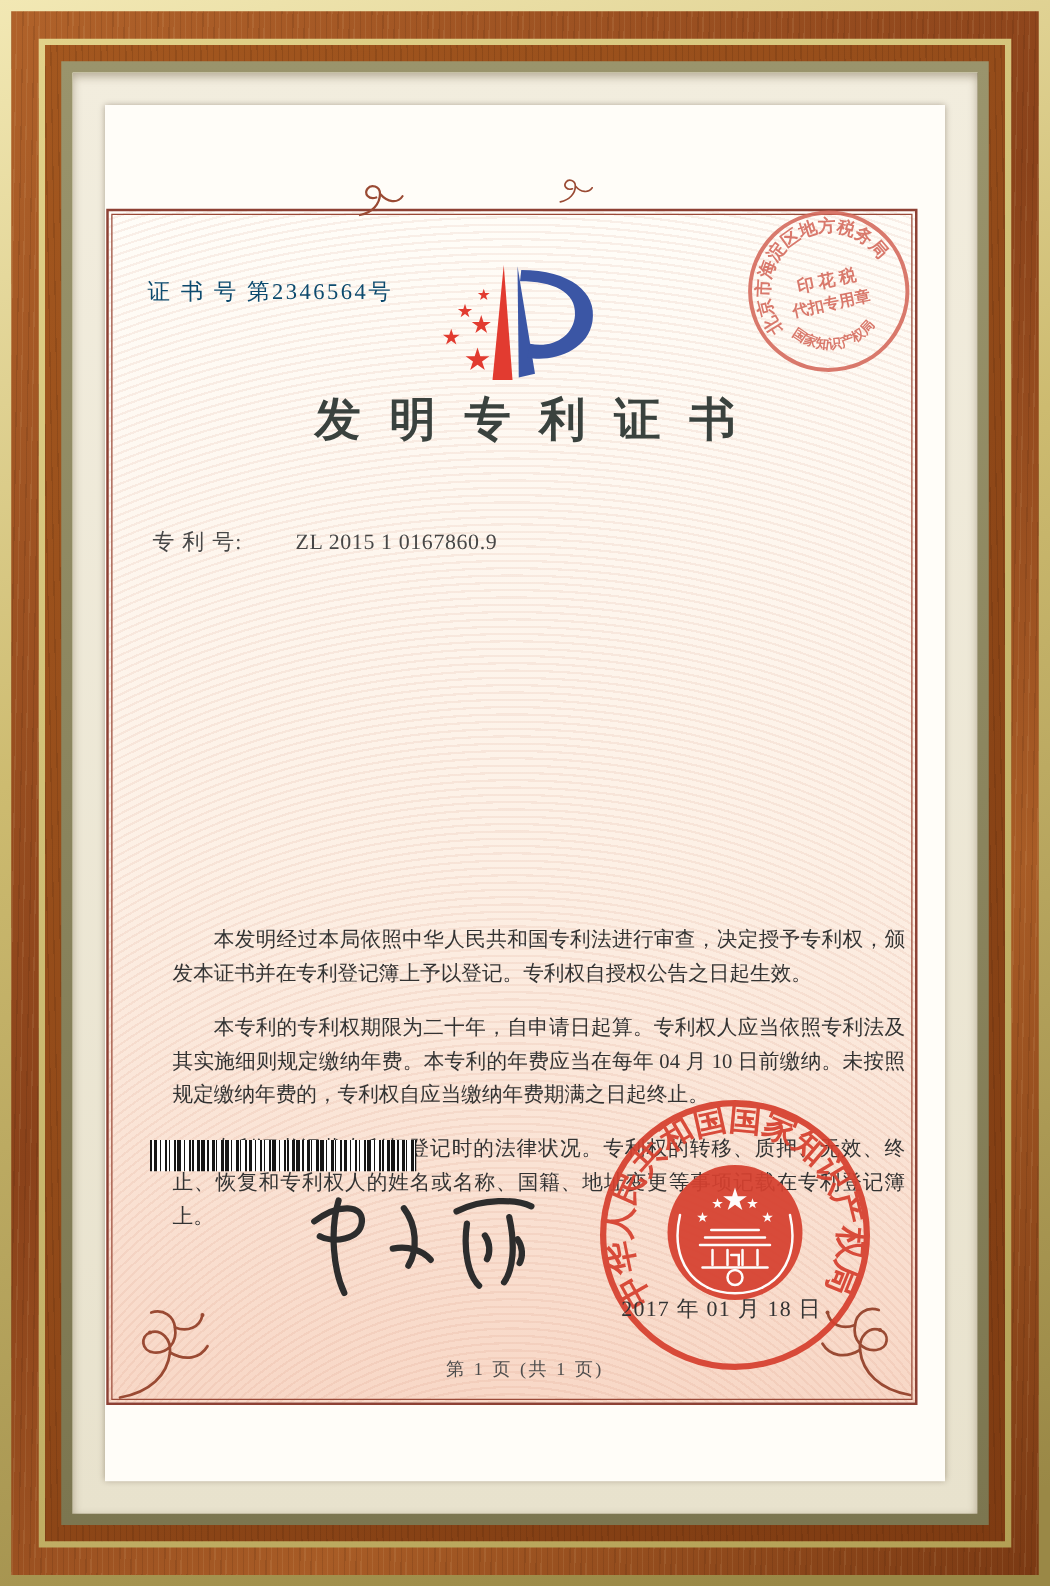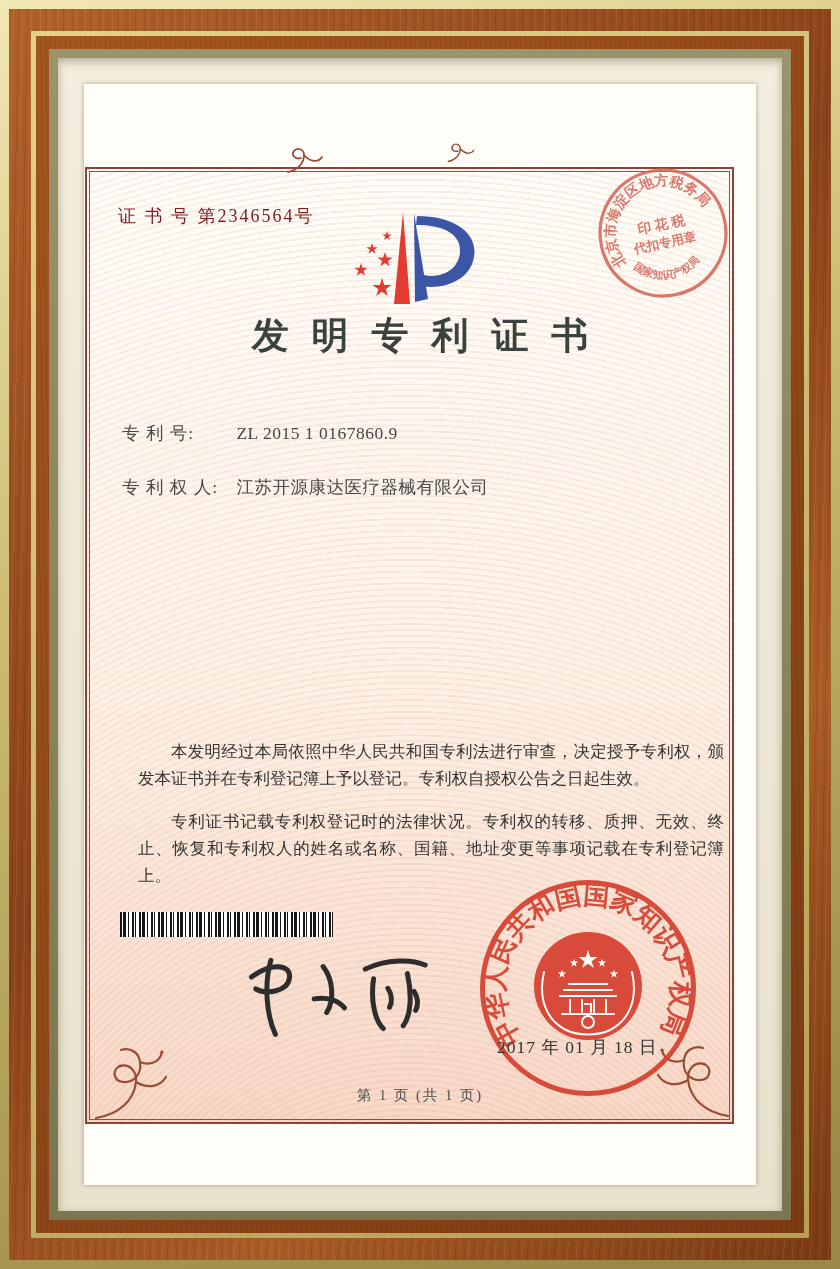--- a/index.html
+++ b/index.html
@@ -21,21 +21,21 @@
   .paper{inset:84px;background:#fffdf8;box-shadow:0 0 5px rgba(40,20,5,.35);}
 
   .inner-border{position:absolute;left:85px;top:167px;width:645px;height:953px;
     border:2px solid #8e4134;z-index:1;
     background:
       repeating-radial-gradient(120% 95% at 50% 135%,rgba(198,116,88,.10) 0 1.5px,rgba(255,255,255,0) 1.5px 5px),
       linear-gradient(180deg,rgba(252,246,240,0) 0%,rgba(250,224,206,.45) 55%,rgba(246,206,186,.8) 100%);}
   .inner-border::after{content:"";position:absolute;inset:2px;border:1px solid #9a4a38;}
 
   .abs{position:absolute;z-index:3;}
-  .cert-number{left:118px;top:204px;font-size:18px;letter-spacing:2px;color:#7f1d1d;}
+  .cert-number{left:118px;top:221px;font-size:18px;letter-spacing:2px;color:#0c4a6e;}
   .title{left:0;right:0;top:311px;text-align:center;font-size:37px;font-weight:bold;
          letter-spacing:.62em;text-indent:.62em;color:#3a423e;}
   .fields{left:122px;top:422px;right:110px;}
   .f-row{margin-bottom:31px;font-size:17.5px;line-height:23px;color:#474747;white-space:nowrap;}
   .f-label{display:inline-block;min-width:110px;letter-spacing:1px;}
   .f-value{letter-spacing:.5px;}
   .paras{left:122px;top:722px;width:618px;font-size:16.5px;line-height:27px;
          color:#333;text-align:justify;}
   .paras p{margin:16px;text-indent:2em;}
   .barcode{left:120px;top:912px;width:213px;height:25px;z-index:4;
@@ -124,28 +124,25 @@
 
   <div class="abs cert-number">证 书 号 第2346564号</div>
 
   <div class="abs title">发明专利证书</div>
 
   <div class="abs fields">
     <div class="f-row">
       <span class="f-label">专   利   号:</span>
       <span class="f-value">ZL 2015 1 0167860.9</span>
     </div>
-    <div class="f-row">
-      <span class="f-label">专 利 权 人:</span>
-      <span class="f-value">江苏开源康达医疗器械有限公司</span>
-    </div>
   </div>
 
   <div class="abs paras">
     <p>本发明经过本局依照中华人民共和国专利法进行审查，决定授予专利权，颁发本证书并在专利登记簿上予以登记。专利权自授权公告之日起生效。</p>
+    <p>本专利的专利权期限为二十年，自申请日起算。专利权人应当依照专利法及其实施细则规定缴纳年费。本专利的年费应当在每年 04 月 10 日前缴纳。未按照规定缴纳年费的，专利权自应当缴纳年费期满之日起终止。</p>
     <p>专利证书记载专利权登记时的法律状况。专利权的转移、质押、无效、终止、恢复和专利权人的姓名或名称、国籍、地址变更等事项记载在专利登记簿上。</p>
   </div>
 
   <div class="abs barcode"></div>
 
 
   <svg class="abs signature" width="205" height="112" viewBox="0 0 205 112">
     <g fill="none" stroke="#2d2d2d" stroke-width="5" stroke-linecap="round">
       <path d="M34,22 C26,46 28,78 36,96"></path>
       <path d="M14,38 C34,24 54,26 52,40 C50,54 28,56 18,50"></path>

